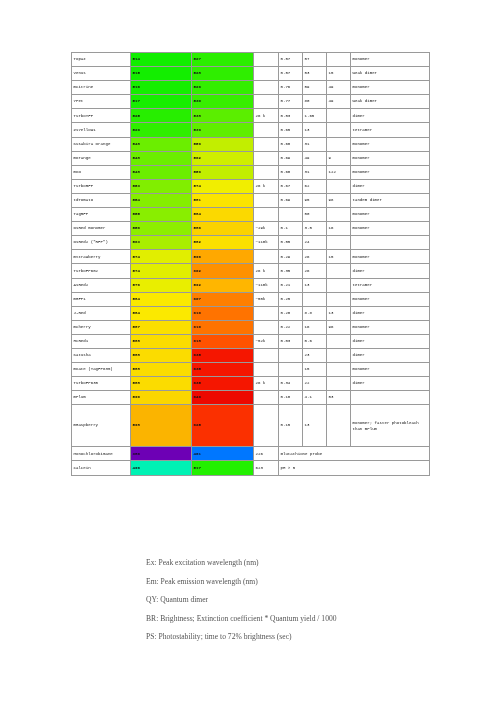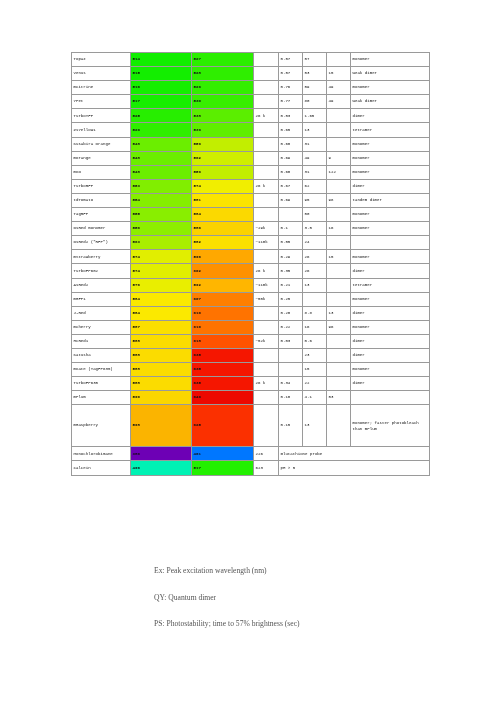--- a/index.html
+++ b/index.html
@@ -81,21 +81,21 @@
   .legend {
     position: absolute;
     left: 142px;
     top: 552px;
     font-family: "Liberation Serif", serif;
     font-size: 7.6px;
     line-height: 14.6px;
     color: #555;
     white-space: nowrap;
   }
-  .legend div { margin: 12px; padding: 0; }
+  .legend div { margin: 4px; padding: 0; }
 </style>
 </head>
 <body>
 
 <div class="page">
 
   <table class="fp-table">
     <colgroup>
       <col class="c-name">
         <col class="c-ex">
@@ -379,17 +379,19 @@
           <td class="swatch" style="background: rgb(0, 242, 180);">496</td>
           <td class="swatch" style="background: rgb(35, 240, 0);">517</td>
           <td>623</td>
           <td colspan="4">pH &gt; 5</td>
         </tr>
       </tbody>
   </table>
 
   <div class="legend">
     <div>Ex: Peak excitation wavelength (nm)</div>
+    <div>Em: Peak emission wavelength (nm)</div>
     <div>QY: Quantum dimer</div>
-    <div>PS: Photostability; time to 57% brightness (sec)</div>
+    <div>BR: Brightness; Extinction coefficient * Quantum yield / 1000</div>
+    <div>PS: Photostability; time to 72% brightness (sec)</div>
   </div>
 
 </div>
 
 </body></html>

